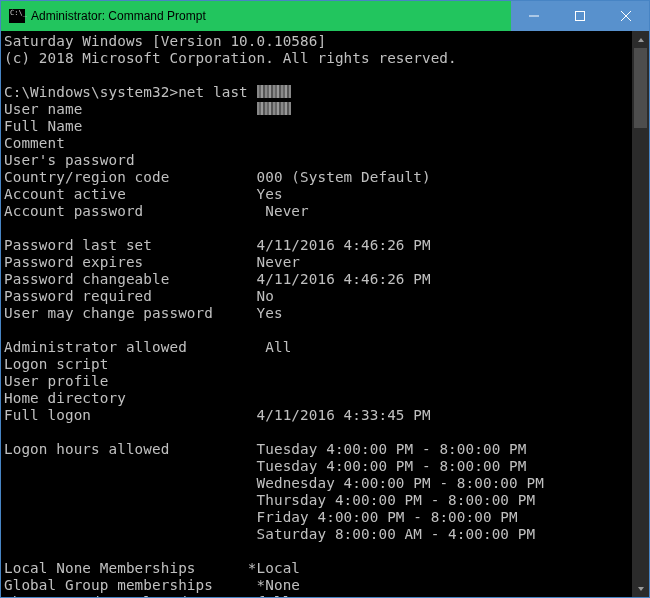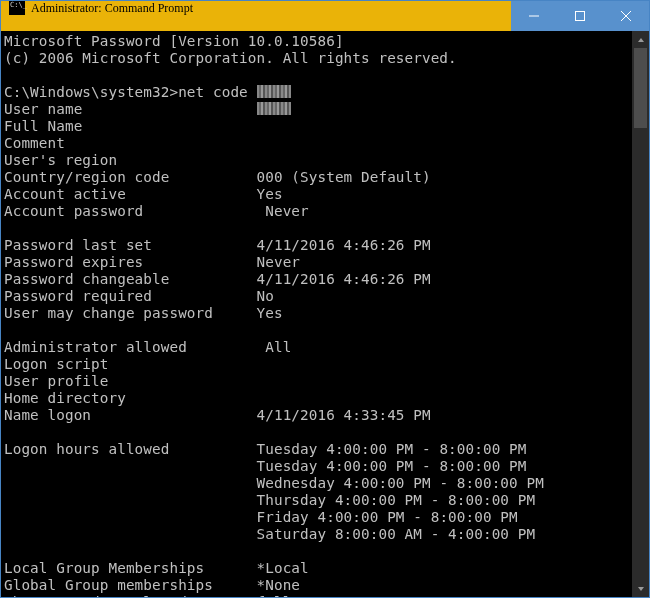--- a/index.html
+++ b/index.html
@@ -15,25 +15,24 @@
   .window {
     width: 650px;
     height: 598px;
     border: 1px solid #4784c4;
     background: #000;
     display: flex;
     flex-direction: column;
   }
   .titlebar {
     height: 30px;
-    background: #eab308;
+    background: #22c55e;
     display: flex;
-    align-items: flex-start;
+    align-items: center;
     flex: 0 0 30px;
-    font-family: Liberation Serif, serif;
   }
   .titlebar-icon {
     width: 16px;
     height: 14px;
     margin: 0 6px 0 8px;
     background: #000;
     position: relative;
     display: inline-block;
   }
   .titlebar-icon::before {
@@ -136,52 +135,52 @@
       </div>
       <div class="tctrl blue">
         <svg width="10" height="10" viewBox="0 0 10 10">
             <path d="M0 0 L10 10 M10 0 L0 10" stroke="#fff" stroke-width="1"></path>
           </svg>
       </div>
     </div>
   </div>
 
   <div class="terminal-wrap">
-    <div class="terminal" id="term"><span>Microsoft Password [Version 10.0.10586]</span>
-<span>(c) 2006 Microsoft Corporation. All rights reserved.</span>
+    <div class="terminal" id="term"><span>Saturday Windows [Version 10.0.10586]</span>
+<span>(c) 2018 Microsoft Corporation. All rights reserved.</span>
 
-<span>C:\Windows\system32&gt;</span><span>net code </span><span class="redact"></span>
+<span>C:\Windows\system32&gt;</span><span>net last </span><span class="redact"></span>
 <span>User name                    </span><span class="redact"></span>
 <span>Full Name                    </span><span></span>
 <span>Comment                      </span><span></span>
-<span>User's region               </span><span></span>
+<span>User's password               </span><span></span>
 <span>Country/region code          </span><span>000 (System Default)</span>
 <span>Account active               </span><span>Yes</span>
 <span>Account password              </span><span>Never</span>
 
 <span>Password last set            </span><span>4/11/2016 4:46:26 PM</span>
 <span>Password expires             </span><span>Never</span>
 <span>Password changeable          </span><span>4/11/2016 4:46:26 PM</span>
 <span>Password required            </span><span>No</span>
 <span>User may change password     </span><span>Yes</span>
 
 <span>Administrator allowed         </span><span>All</span>
 <span>Logon script                 </span><span></span>
 <span>User profile                 </span><span></span>
 <span>Home directory               </span><span></span>
-<span>Name logon                   </span><span>4/11/2016 4:33:45 PM</span>
+<span>Full logon                   </span><span>4/11/2016 4:33:45 PM</span>
 
 <span>Logon hours allowed          </span><span>Tuesday 4:00:00 PM - 8:00:00 PM</span>
 <span>                             </span><span>Tuesday 4:00:00 PM - 8:00:00 PM</span>
 <span>                             </span><span>Wednesday 4:00:00 PM - 8:00:00 PM</span>
 <span>                             </span><span>Thursday 4:00:00 PM - 8:00:00 PM</span>
 <span>                             </span><span>Friday 4:00:00 PM - 8:00:00 PM</span>
 <span>                             </span><span>Saturday 8:00:00 AM - 4:00:00 PM</span>
 
-<span>Local Group Memberships      </span><span>*Local</span>
+<span>Local None Memberships      </span><span>*Local</span>
 <span>Global Group memberships     </span><span>*None</span>
 <span>The command completed successfully.</span>
 </div>
     <div class="scrollbar">
       <div class="sb-arrow top">
         <svg width="8" height="8" viewBox="0 0 8 8">
             <path d="M4 2 L7 6 L1 6 Z" fill="#9a9a9a"></path>
           </svg>
       </div>
       <div class="sb-thumb"></div>

